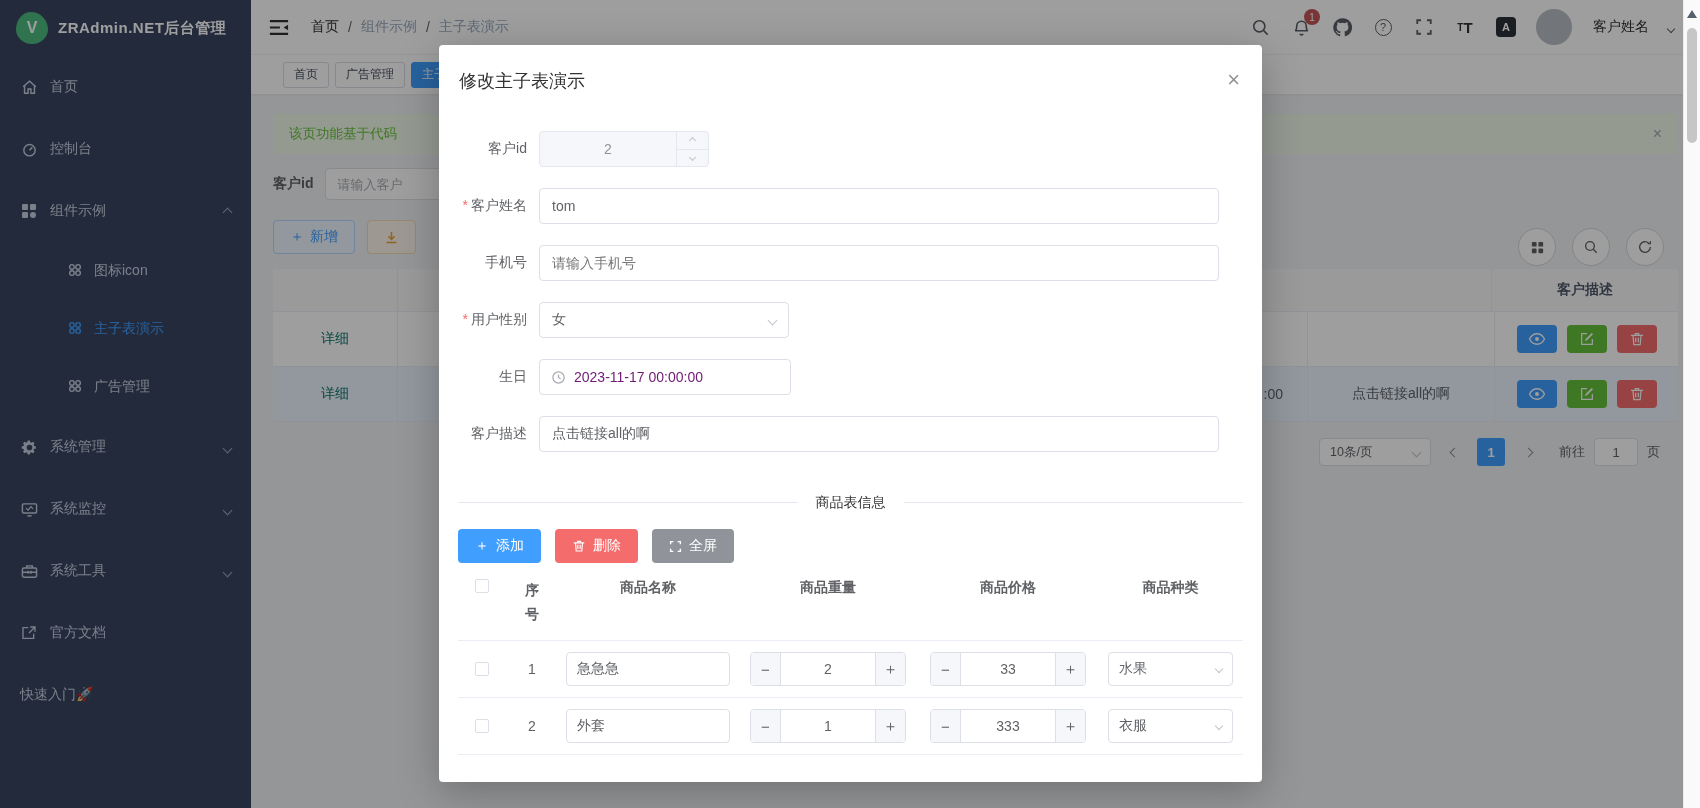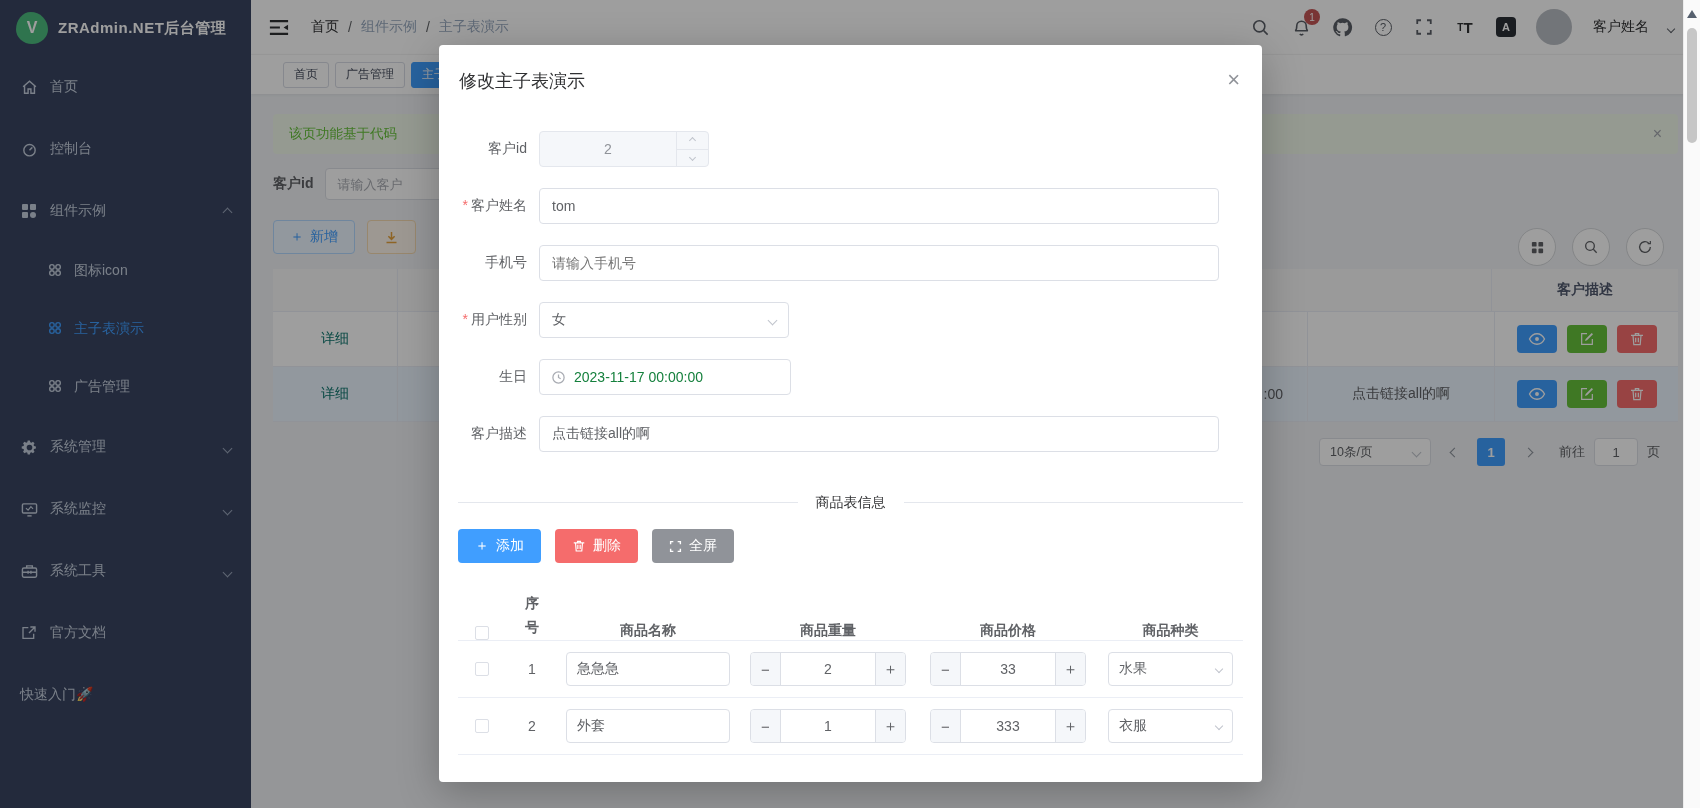--- a/index.html
+++ b/index.html
@@ -15,21 +15,21 @@
 
 
 .sidebar { position:absolute; left:0; top:0; width:251px; height:808px; background:#394562; z-index:1; }
 .logo-row { height:56px; display:flex; align-items:center; padding-left:16px; gap:10px; }
 .logo-mark { width:32px; height:32px; background:#4cbb7e; border-radius:46% 54% 50% 50% / 55% 55% 45% 45%; color:#fff; font-weight:bold; font-size:16px; display:flex; align-items:center; justify-content:center; }
 .logo-title { color:#ffffff; font-size:15px; font-weight:bold; letter-spacing:.5px; }
 .menu { color:#c6cfdd; font-size:14px; }
 .m-item { height:62px; display:flex; align-items:center; padding:0 20px; cursor:pointer; }
 .m-item .mi { width:18px; height:18px; margin-right:12px; flex:none; display:flex; align-items:center; justify-content:center; }
 .m-item .arrow { margin-left:auto; color:#9aa5ba; }
-.m-sub { height:58px; display:flex; align-items:center; padding:0 20px 0 48px; cursor:pointer; }
+.m-sub { height:58px; display:flex; align-items:center; padding:0 20px 0 48px; cursor:pointer;margin-left:20px; }
 .m-sub .mi { width:16px; height:16px; margin-right:10px; flex:none; }
 .m-sub.active { color:#409eff; }
 svg.ic { display:block; }
 
 
 .main { position:absolute; left:251px; top:0; width:1449px; height:808px; background:#f0f2f5; }
 .navbar { height:54px; background:#fff; display:flex; align-items:center; padding:0 18px; }
 .hamburger { width:20px; height:16px; position:relative; cursor:pointer; color:#303133; }
 .breadcrumb { margin-left:22px; font-size:14px; display:flex; align-items:center; gap:9px; }
 .bc-first { color:#303133; }
@@ -96,32 +96,32 @@
 .f-input { height:36px; border:1px solid #dcdfe6; border-radius:4px; font-size:14px; color:#606266; padding:0 12px; outline:none; background:#fff; font-family:inherit; }
 .f-wide { width:680px; }
 .id-box { width:170px; height:36px; border:1px solid #e4e7ed; border-radius:4px; background:#f5f7fa; display:flex; overflow:hidden; }
 .id-val { flex:1; display:flex; align-items:center; justify-content:center; color:#909399; font-size:14px; }
 .id-steps { width:32px; border-left:1px solid #e4e7ed; display:flex; flex-direction:column; }
 .id-steps > div { flex:1; display:flex; align-items:center; justify-content:center; color:#c0c4cc; cursor:pointer; }
 .id-steps > div:first-child { border-bottom:1px solid #e4e7ed; }
 .id-steps .chev { width:5px; height:5px; }
 .f-select { width:250px; height:36px; border:1px solid #dcdfe6; border-radius:4px; display:flex; align-items:center; padding:0 12px; font-size:14px; color:#606266; cursor:pointer; }
 .f-select .chev { margin-left:auto; color:#c0c4cc; }
-.f-date { width:252px; height:36px; border:1px solid #dcdfe6; border-radius:4px; display:flex; align-items:center; gap:8px; padding:4px 11px; font-size:14px; color:#15803d; cursor:pointer; }
+.f-date { width:252px; height:36px; border:1px solid #dcdfe6; border-radius:4px; display:flex; align-items:center; gap:8px; padding:4px 11px; font-size:14px; color:#701a75; cursor:pointer; }
 
 .divider { margin:50px 19px 0 19px; border-top:1px solid #e4e7ed; position:relative; }
 .divider span { position:absolute; left:50%; top:-9px; transform:translateX(-50%); background:#fff; padding:0 18px; font-size:14px; color:#303133; font-weight:500; white-space:nowrap; }
 .mtoolbar { margin:26px 19px 0 19px; display:flex; gap:14px; }
 .mbtn { height:34px; padding:0 17px; border:none; border-radius:4px; color:#fff; font-size:14px; display:flex; align-items:center; gap:7px; cursor:pointer; font-family:inherit; }
 .mbtn.add { background:#409eff; }
 .mbtn.delete { background:#f56c6c; }
 .mbtn.full { background:#909399; }
 
 .ctable { margin:16px 19px 0 19px; font-size:14px; color:#606266; }
-.ct-head { display:flex; align-items:flex-end; border-bottom:1px solid #ebeef5; min-height:62px; font-weight:bold; color:#606266; }
+.ct-head { display:flex; align-items:flex-start; border-bottom:1px solid #ebeef5; min-height:62px; font-weight:bold; color:#606266; }
 .ct-row { display:flex; align-items:center; height:57px; border-bottom:1px solid #ebeef5; }
 .ct-check { width:48px; flex:none; display:flex; justify-content:center; }
 .ct-no { width:52px; flex:none; text-align:center; }
 .ct-no .wrap2 { width:16px; margin:0 auto; line-height:1.7; }
 .ct-name { width:180px; flex:none; text-align:center; }
 .ct-num { width:180px; flex:none; text-align:center; }
 .ct-type { width:145px; flex:none; text-align:center; }
 .checkbox { width:14px; height:14px; border:1px solid #dcdfe6; border-radius:2px; background:#fff; cursor:pointer; }
 .cell-input { width:164px; height:34px; border:1px solid #dcdfe6; border-radius:4px; padding:0 10px; font-size:14px; color:#606266; outline:none; font-family:inherit; }
 .stepper { margin:0 12px; height:34px; border:1px solid #dcdfe6; border-radius:4px; display:flex; overflow:hidden; background:#fff; }

